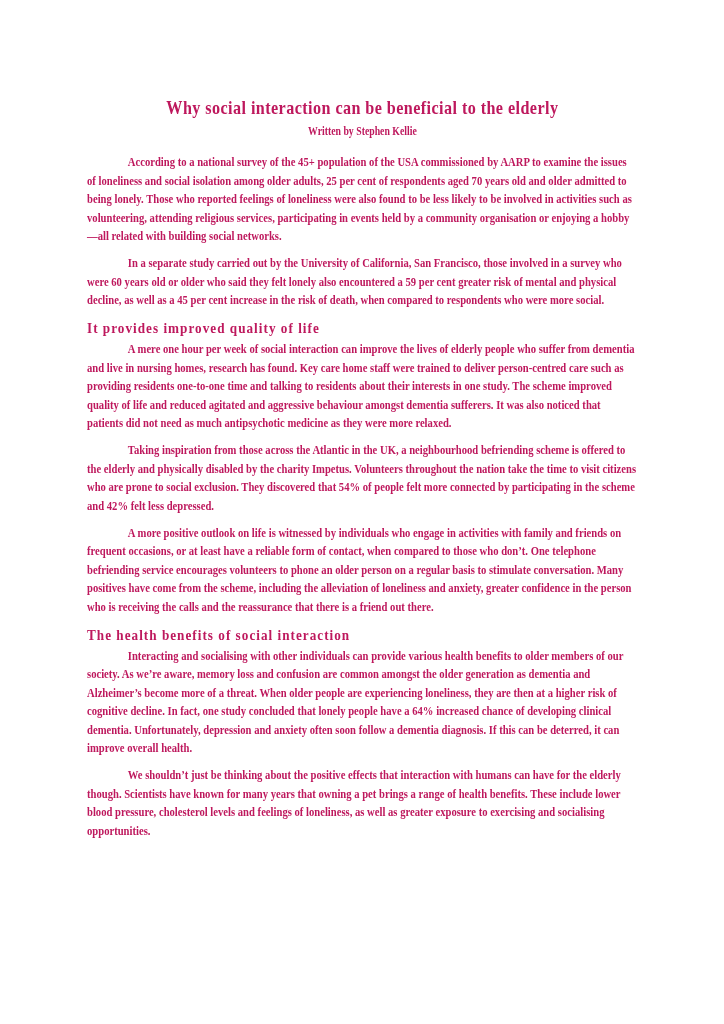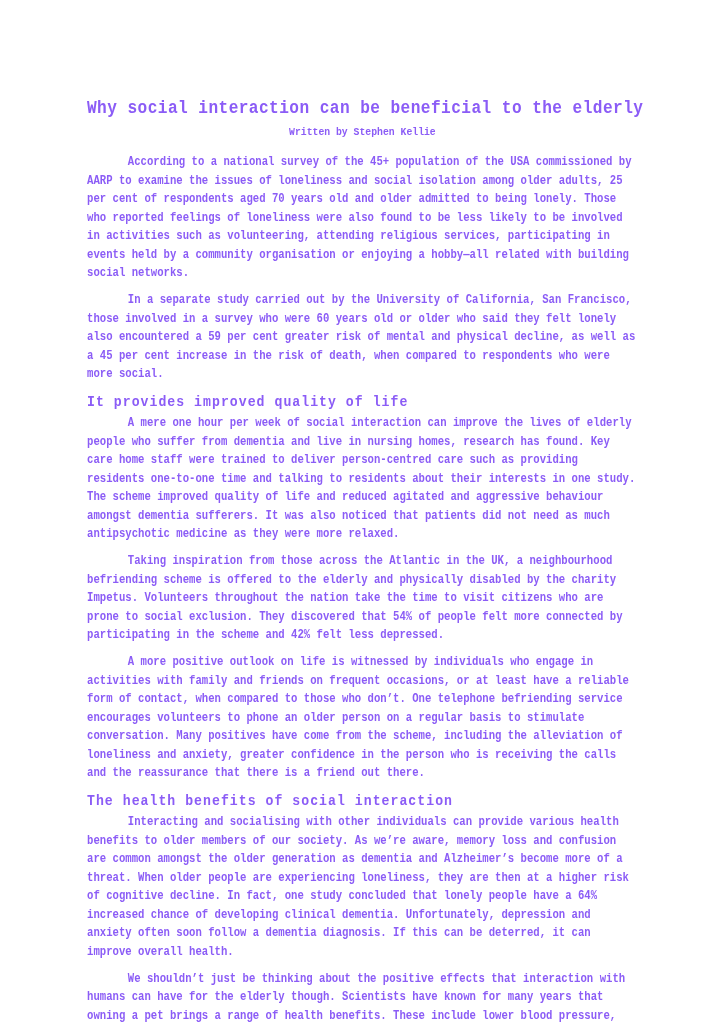--- a/index.html
+++ b/index.html
@@ -8,22 +8,22 @@
     background: #ffffff;
   }
   .page {
     position: relative;
     width: 724px;
     height: 1024px;
     background: #ffffff;
     box-sizing: border-box;
     padding: 95px 0 0 87px;
     overflow: hidden;
-    font-family: Liberation Mono, monospace;
-    color: #8b5cf6;
+    font-family: Liberation Serif, serif;
+    color: #be185d;
   }
   
   .content {
     width: 648px;
     transform: scaleX(0.85);
     transform-origin: 0 0;
   }
   .doc-title {
     margin: 0;
     font-size: 19px;

